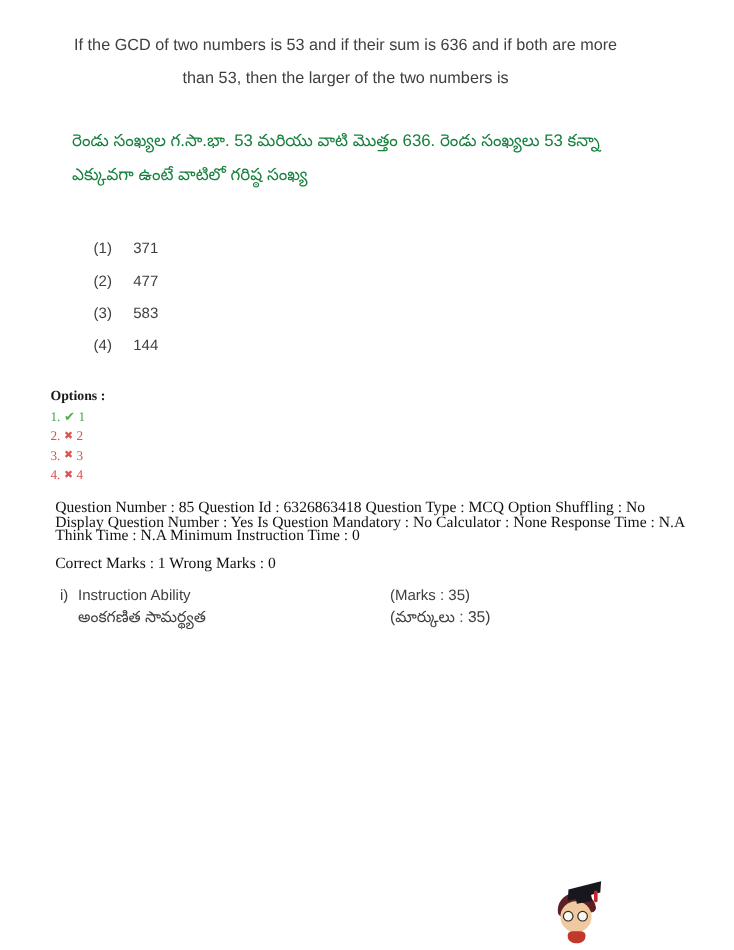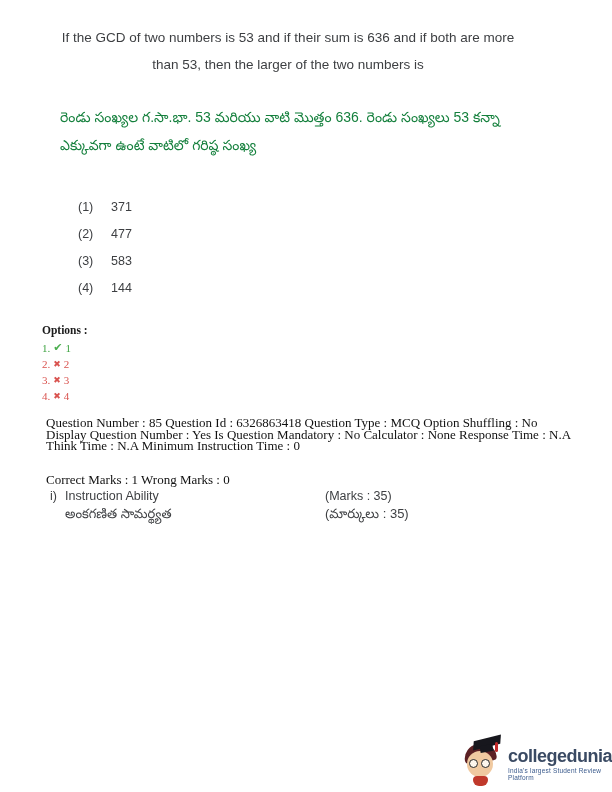--- a/index.html
+++ b/index.html
@@ -78,21 +78,21 @@
   .metadata {
     position: absolute;
     left: 46px; top: 417px;
     width: 534px;
     font-family: "Liberation Serif", serif;
     font-weight: normal;
     color: #111111;
     font-size: 13px;
     line-height: 11.5px;
   }
-  .metadata .meta-line2 { margin-top: 22px; }
+  .metadata .meta-line2 { margin-top: 11px; }
 
   
   .section-left {
     position: absolute;
     left: 50px; top: 487px;
     font-size: 12.5px;
     line-height: 18px;
     color: #3d3f42;
   }
   .section-row { display: flex; }
@@ -261,22 +261,15 @@
     <div class="mascot">
       <div class="hair"></div>
       <div class="face"></div>
       <div class="cap"></div>
       <div class="cap-base"></div>
       <div class="tassel"></div>
       <div class="glass-l"></div>
       <div class="glass-r"></div>
       <div class="body"></div>
     </div>
-    <div class="logo-text">
-      <div class="logo-brand-row">
-        <span class="logo-brand">collegedunia</span>
-
-      </div>
-      <div class="logo-tagline">India's largest Student Review Platform</div>
-    </div>
   </div>
 
 </div>
 
 </body></html>

